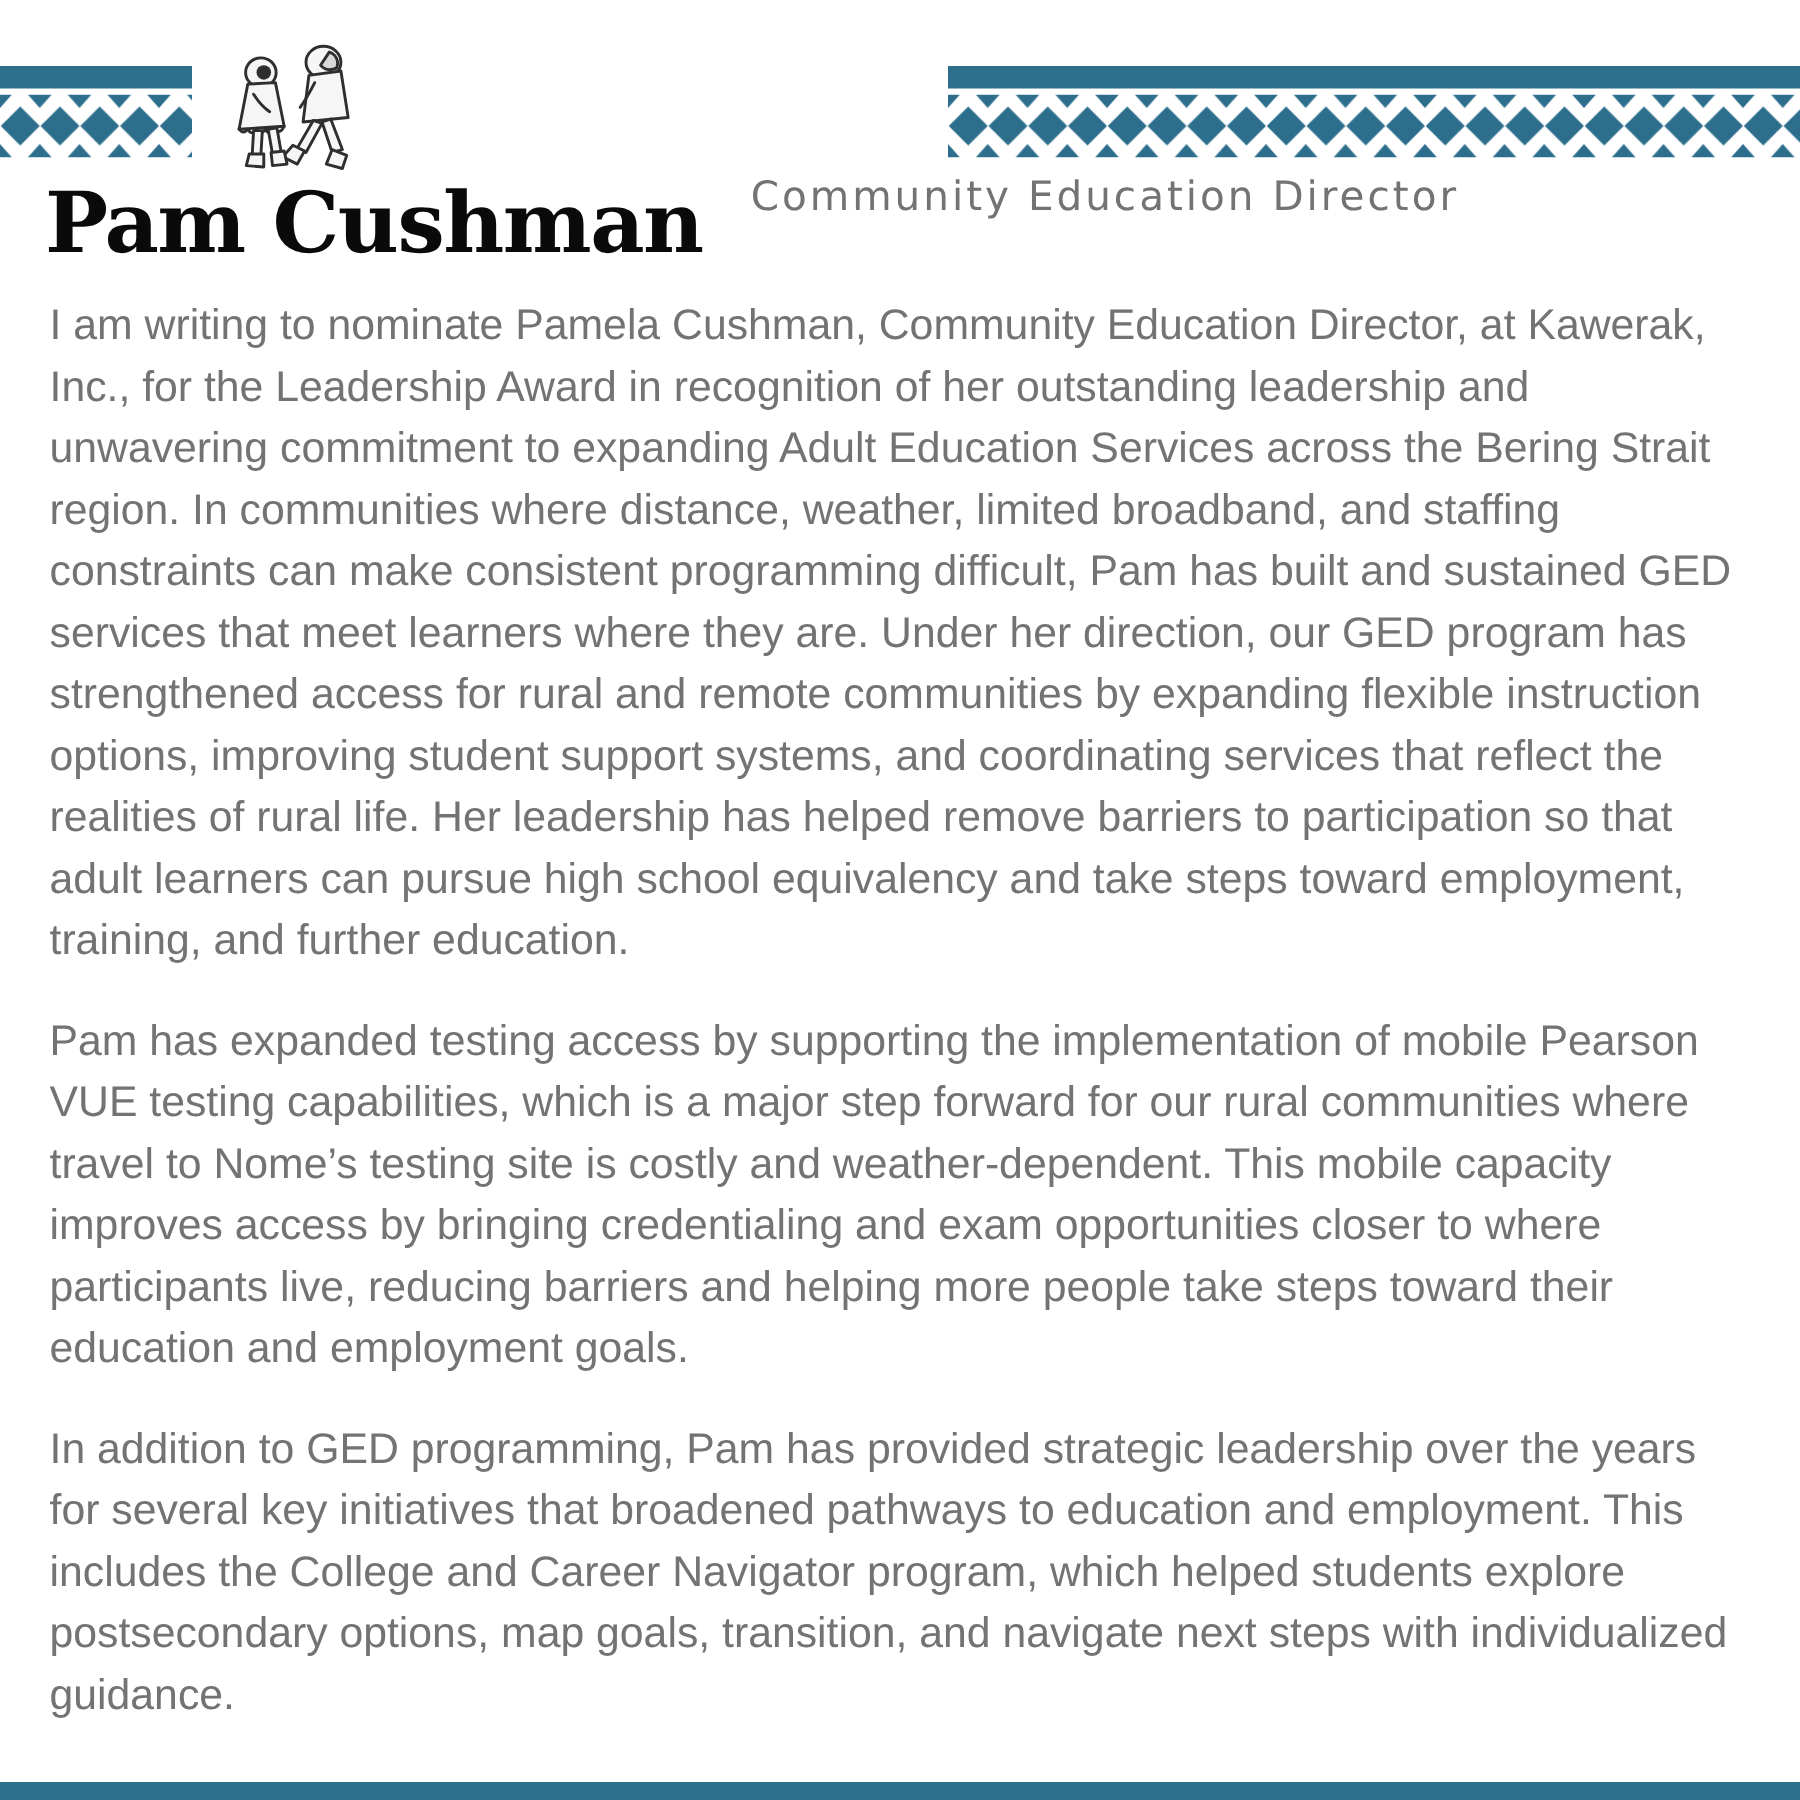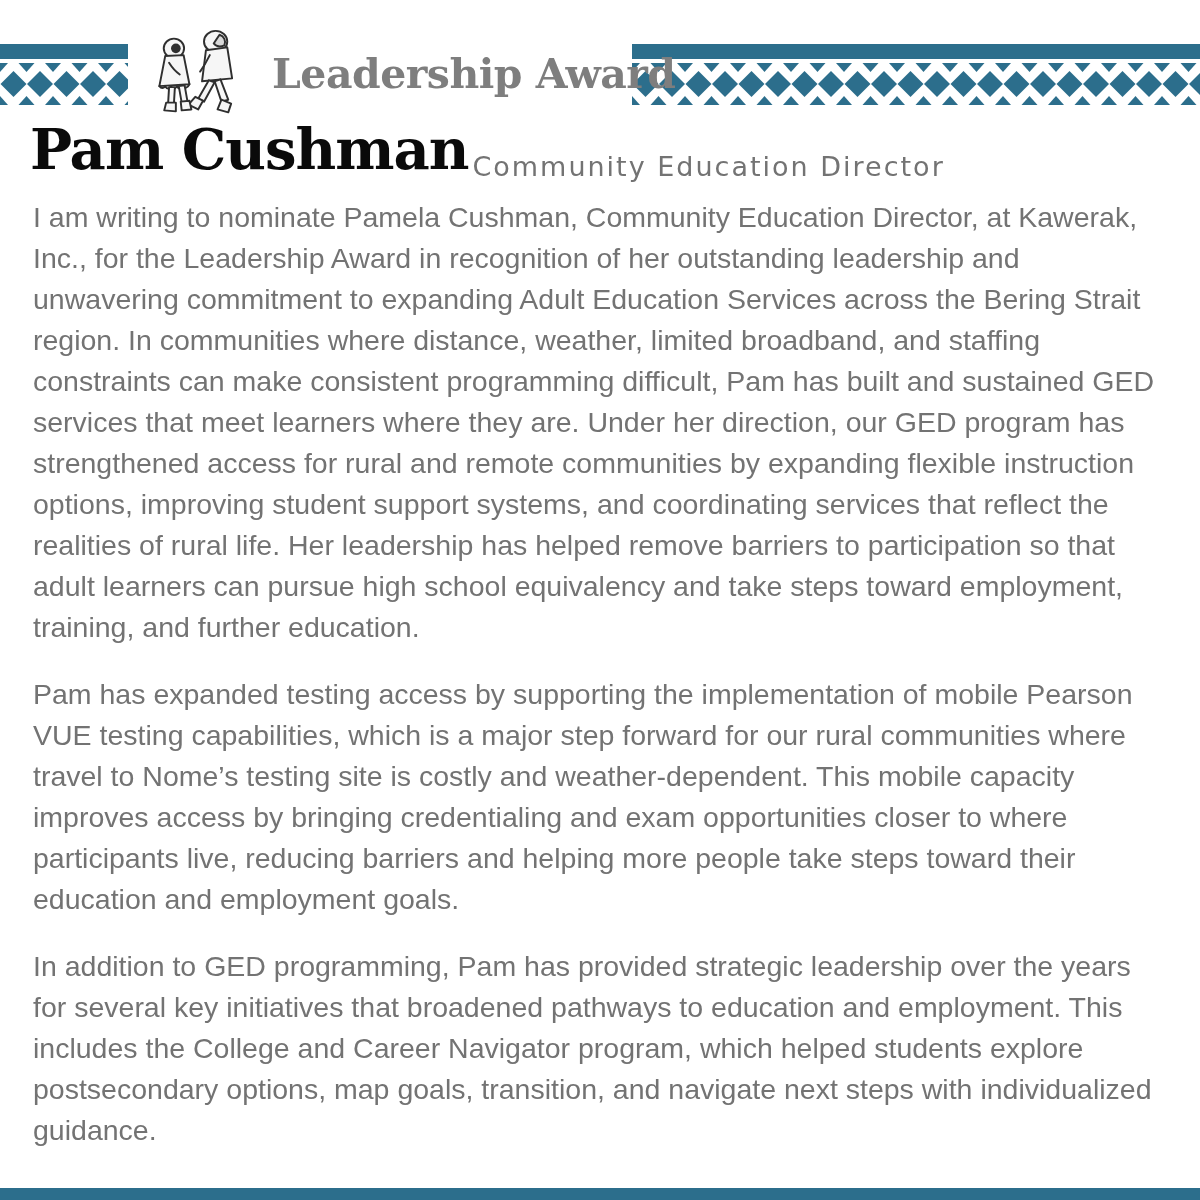--- a/index.html
+++ b/index.html
@@ -14,22 +14,22 @@
   .band-left  { left:0; width:128px; }
   .band-right { left:632px; width:568px; }
 
   
   .logo { position:absolute; left:139px; top:26px; width:97px; height:97px; }
 
   
   .award-title { position:absolute; left:272px; top:50px;
                  font-family:"DejaVu Serif", serif; font-weight:700; font-size:41px;
                  letter-spacing:-0.5px; color:#7e7e7e; white-space:nowrap; }
-  .title-row { position:absolute; left:30px; top:116px; display:flex; align-items:flex-end;
-               gap:4px; white-space:nowrap; }
+  .title-row { position:absolute; left:30px; top:116px; display:flex; align-items:flex-start;
+               gap:32px; white-space:nowrap; }
   .name { font-family:"DejaVu Serif", serif; font-weight:700; font-size:56px;
           letter-spacing:-1px; color:#0a0a0a; }
   .role { font-family:"DejaVu Sans", sans-serif; font-size:27px; letter-spacing:2px;
           color:#737373; }
 
   
   .article { position:absolute; left:33px; top:197px; width:1135px;
              font-family:"Liberation Sans", sans-serif; font-size:28.5px; line-height:41px;
              color:#737373; }
   .article p { margin:0 0 26px 0; }
@@ -89,21 +89,20 @@
         <path d="M21,62 Q24,66 27,62 Q30,67 33,62 Q36,67 39,62 Q42,67 45,62 Q49,66 52,60" fill="none"></path>
         <path d="M31,38 Q36,46 42,50" fill="none"></path>
         <path d="M31,63 L30,80 L36,80 L37,63 Z"></path>
         <path d="M41,62 L44,79 L50,78 L47,61 Z"></path>
         <path d="M28,79 L38,79 L38,88 L26,87 Z"></path>
         <path d="M43,78 L52,77 L54,86 L44,87 Z"></path>
       </g>
     </g>
   </svg>
 
-  <div class="award-title">Leadership Award</div>
 
   <div class="title-row">
     <span class="name">Pam Cushman</span>
     <span class="role">Community Education Director</span>
   </div>
 
   <div class="article">
     <p>I am writing to nominate Pamela Cushman, Community Education Director, at Kawerak, Inc., for the Leadership Award in recognition of her outstanding leadership and unwavering commitment to expanding Adult Education Services across the Bering Strait region. In communities where distance, weather, limited broadband, and staffing constraints can make consistent programming difficult, Pam has built and sustained GED services that meet learners where they are. Under her direction, our GED program has strengthened access for rural and remote communities by expanding flexible instruction options, improving student support systems, and coordinating services that reflect the realities of rural life. Her leadership has helped remove barriers to participation so that adult learners can pursue high school equivalency and take steps toward employment, training, and further education.</p>
     <p>Pam has expanded testing access by supporting the implementation of mobile Pearson VUE testing capabilities, which is a major step forward for our rural communities where travel to Nome’s testing site is costly and weather-dependent. This mobile capacity improves access by bringing credentialing and exam opportunities closer to where participants live, reducing barriers and helping more people take steps toward their education and employment goals.</p>
     <p>In addition to GED programming, Pam has provided strategic leadership over the years for several key initiatives that broadened pathways to education and employment. This includes the College and Career Navigator program, which helped students explore postsecondary options, map goals, transition, and navigate next steps with individualized guidance.</p>

